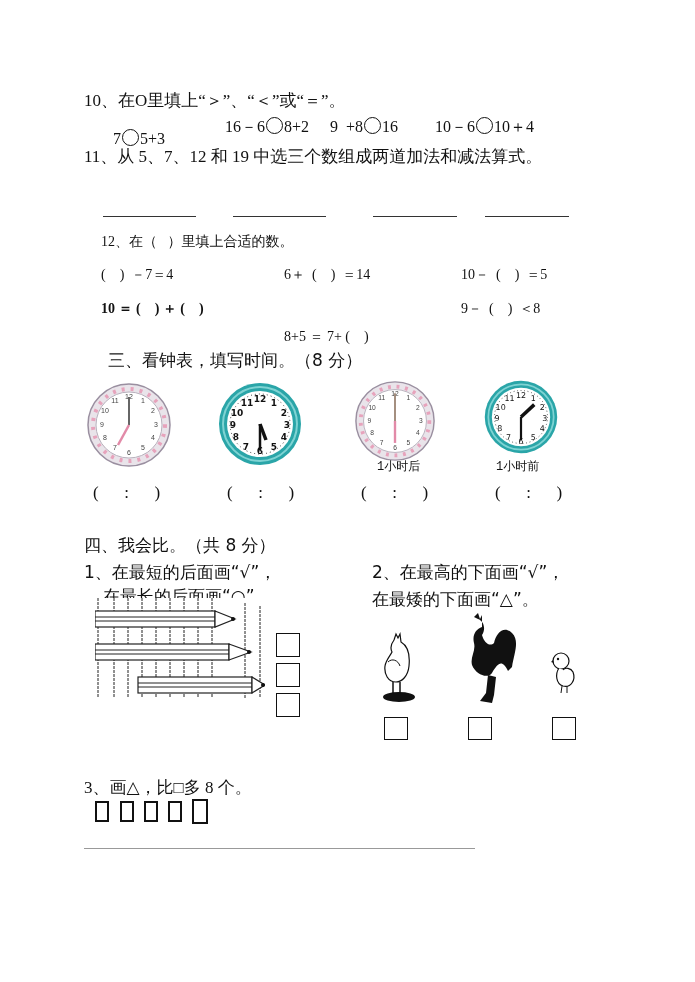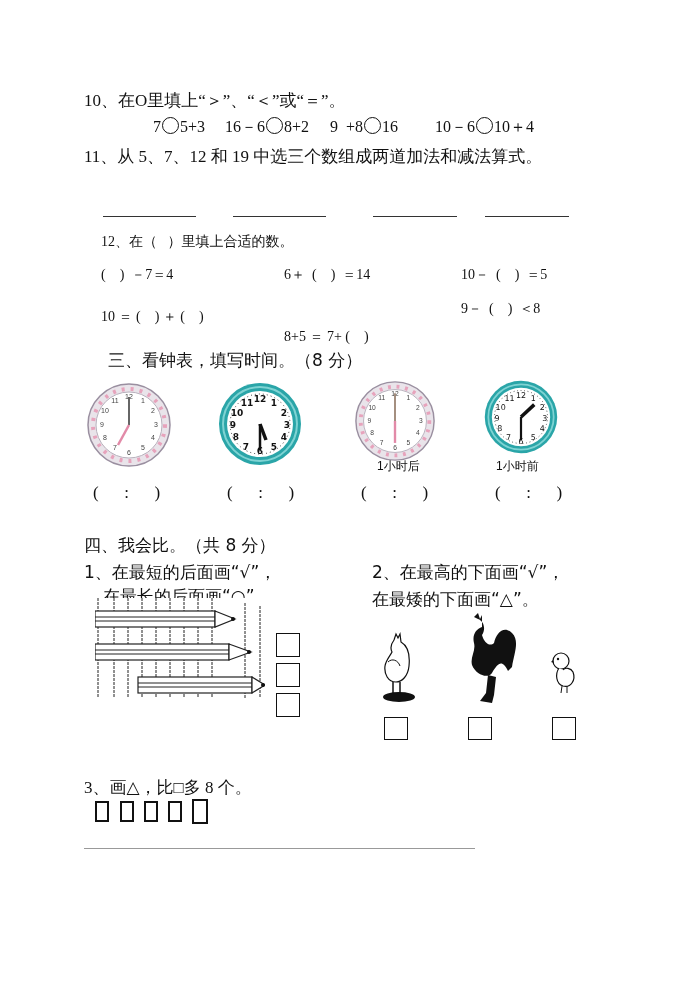--- a/index.html
+++ b/index.html
@@ -10,27 +10,27 @@
   .q { font-size: 17px; }
   .row { font-size: 16px; }
   .small { font-size: 14px; }
   .circ { display: inline-block; width: 15px; height: 15px; border: 1.3px solid #111;
           border-radius: 50%; vertical-align: -2px; margin: 0 1px; }
   .blank { position: absolute; height: 1px; background: #333; }
   .box { position: absolute; border: 1.5px solid #111; background: #fff; }
   .thickbox { position: absolute; border: 2.5px solid #111; background: #fff; }
   .paren { position: absolute; font-family: "Liberation Serif", serif; font-size: 17px; }
   .clock { position: absolute; }
-  .caption { position: absolute; font-size: 12px; font-family: Liberation Sans, sans-serif; }
+  .caption { position: absolute; font-size: 12px; font-family: Liberation Mono, monospace; }
 </style>
 </head>
 <body>
 
 <div class="abs serif q" style="left:84px;top:89px;">10、在O里填上“＞”、“＜”或“＝”。</div>
-<div class="abs serif row" style="left:113px;top:117px;margin-left:40px;">
+<div class="abs serif row" style="left:113px;top:129px;">
   <span>7</span><span class="circ"></span><span>5+3</span>
 </div>
 <div class="abs serif row" style="left:197px;top:117px;margin-left:28px;">
   <span>16－6</span><span class="circ"></span><span>8+2</span>
 </div>
 <div class="abs serif row" style="left:330px;top:117px;">
   <span style="white-space:pre">9  +8</span><span class="circ"></span><span>16</span>
 </div>
 <div class="abs serif row" style="left:435px;top:117px;">
   <span>10－6</span><span class="circ"></span><span>10＋4</span>
@@ -39,21 +39,21 @@
 <div class="abs serif q" style="left:84px;top:145px;">11、从 5、7、12 和 19 中选三个数组成两道加法和减法算式。</div>
 <div class="blank" style="left:103px;top:216px;width:93px;"></div>
 <div class="blank" style="left:233px;top:216px;width:93px;"></div>
 <div class="blank" style="left:373px;top:216px;width:84px;"></div>
 <div class="blank" style="left:485px;top:216px;width:84px;"></div>
 
 <div class="abs serif small" style="left:101px;top:233px;white-space:pre;">12、在（   ）里填上合适的数。</div>
 <div class="abs serif small" style="left:101px;top:266px;white-space:pre;">(    )  －7＝4</div>
 <div class="abs serif small" style="left:284px;top:266px;white-space:pre;">6＋  (    )  ＝14</div>
 <div class="abs serif small" style="left:461px;top:266px;white-space:pre;">10－  (    )  ＝5</div>
-<div class="abs serif small" style="left:101px;top:308px;white-space:pre;">10 ＝ (    ) ＋ (    )</div>
+<div class="abs serif small" style="left:101px;top:300px;white-space:pre;font-weight:bold;">10 ＝ (    ) ＋ (    )</div>
 <div class="abs serif small" style="left:284px;top:300px;white-space:pre;margin-top:28px;">8+5 ＝ 7+ (    )</div>
 <div class="abs serif small" style="left:461px;top:300px;white-space:pre;">9－  (    )  ＜8</div>
 
 <div class="abs q" style="left:108px;top:349px;">三、看钟表，填写时间。（8 分）</div>
 
 <svg class="clock" style="left:86px;top:382px;" width="86" height="86" viewBox="0 0 86 86">
   <circle cx="43" cy="43" r="41" fill="#e9e4ea" stroke="#9a8fa0" stroke-width="1.5"></circle>
   <circle cx="43" cy="43" r="36" fill="none" stroke="#e7a3bc" stroke-width="4" stroke-dasharray="3 6"></circle>
   <circle cx="43" cy="43" r="33" fill="#fff" stroke="#b9b1bd" stroke-width="1"></circle>
   <g font-family="Liberation Sans, sans-serif" font-size="7" fill="#444" text-anchor="middle">

